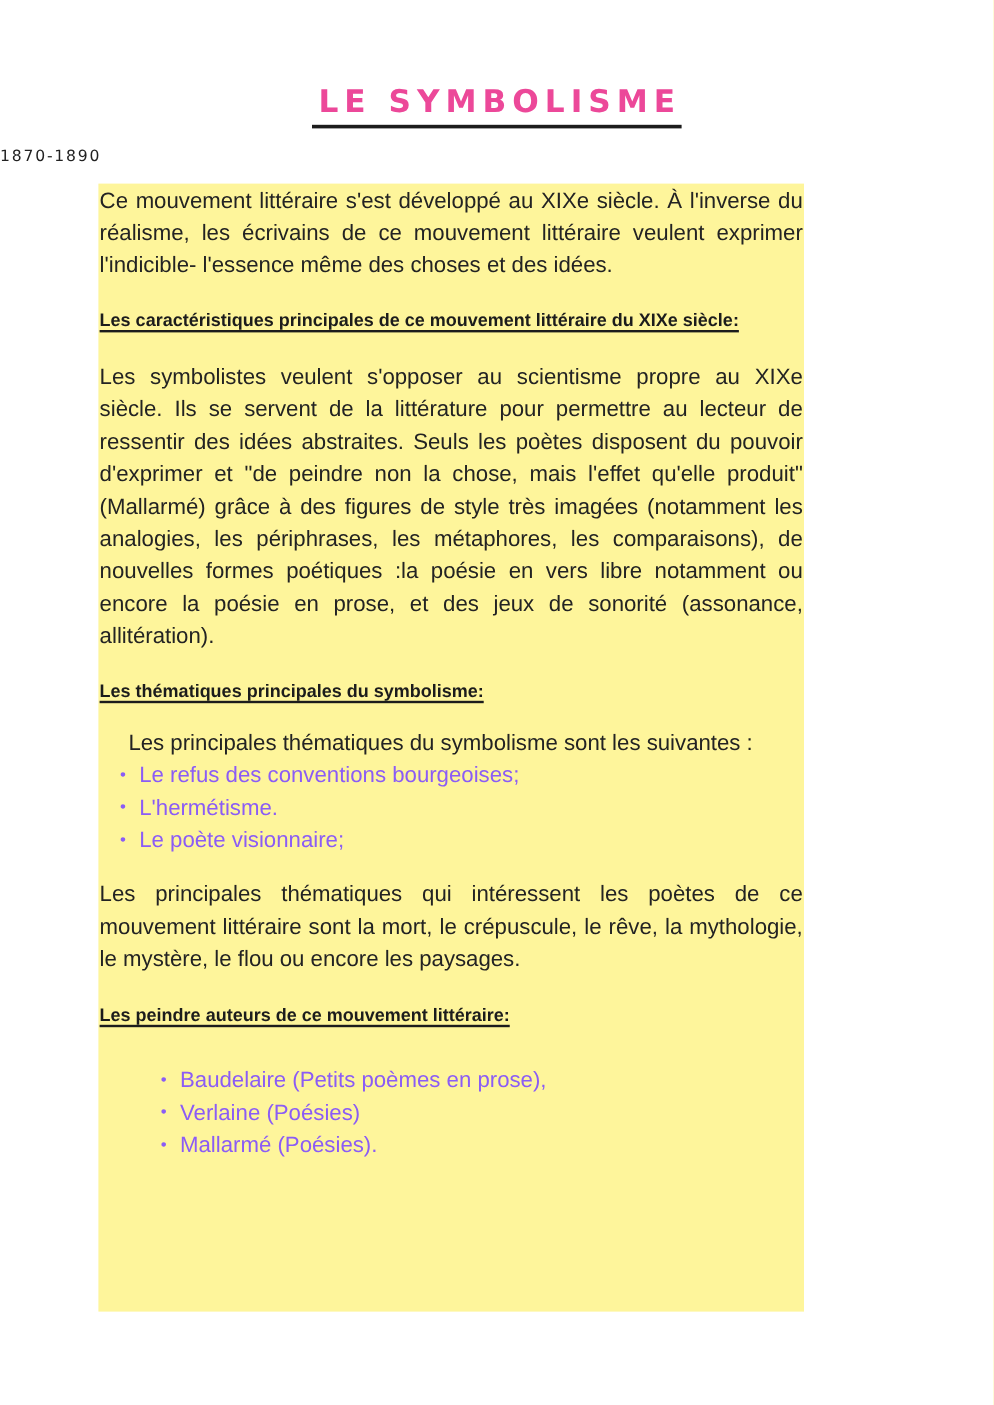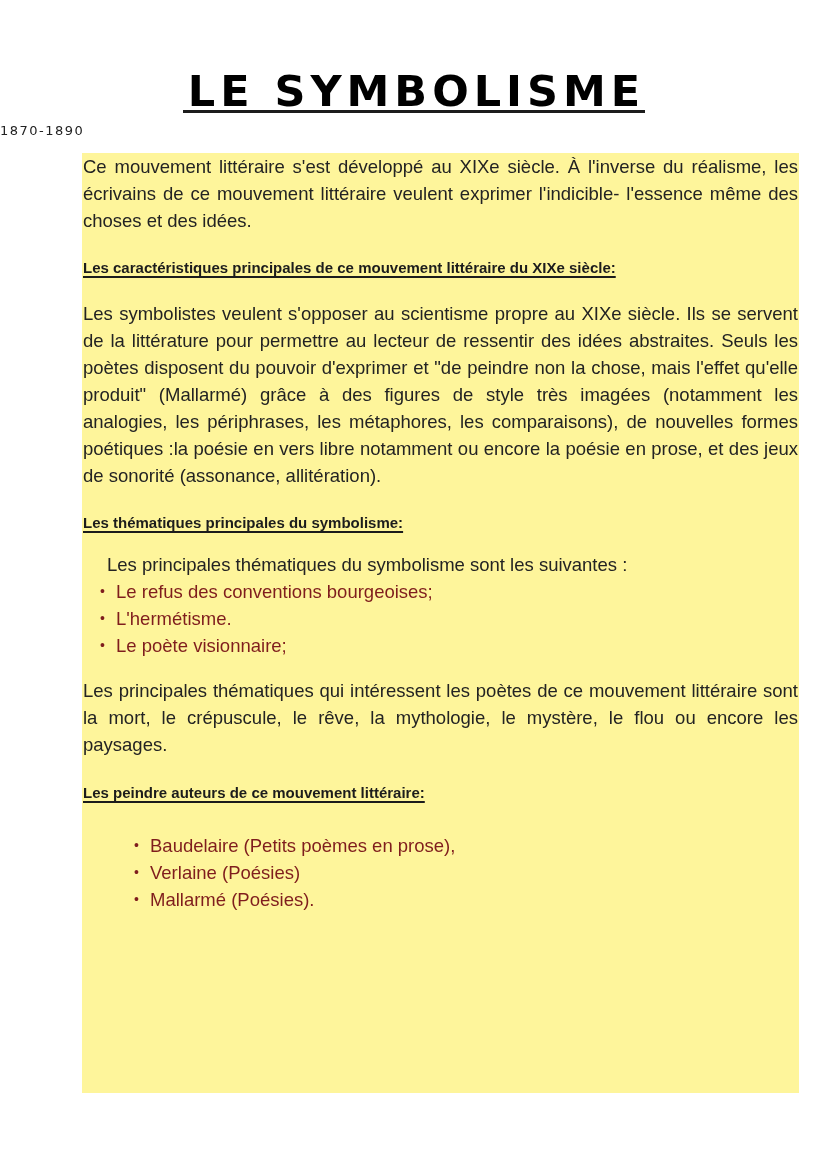--- a/index.html
+++ b/index.html
@@ -6,55 +6,55 @@
     body {
       width: 828px; height: 1171px; background: #ffffff;
       position: relative; overflow: hidden;
       font-family: "Liberation Sans", "DejaVu Sans", sans-serif;
       color: #1f1f1f;
     }
     .title {
       position: absolute; left: 0; right: 0; top: 66px;
       text-align: center;
       font-family: "DejaVu Sans", sans-serif;
-      font-weight: bold; font-size: 43px; letter-spacing: 5px;
-      color: #000000;
+      font-weight: bold; font-size: 26px; letter-spacing: 5px;
+      color: #ec4899;
     }
     .title span {
       display: inline-block;
       border-bottom: 3px solid #1c1c1c;
       padding: 0 0 0 5px; line-height: 38px;
     }
     .dates {
       position: absolute; left: 0; right: 0; top: 123px;
       text-align: left;
       font-family: "DejaVu Sans", sans-serif;
       font-size: 13px; letter-spacing: 1.5px; color: #222;
     }
     .box {
       position: absolute; left: 82px; top: 153px;
-      width: 717px; height: 940px;
+      width: 588px; height: 940px;
       background: #fef59b;
       box-sizing: border-box;
       padding: 0 1px;
     }
     p, .heading { margin: 0; }
     .para {
       font-size: 18.5px; line-height: 27px;
       text-align: justify; color: #232323;
     }
     .heading {
       font-weight: bold; font-size: 15px; line-height: 29px;
       text-decoration: underline; text-decoration-thickness: 2px;
       text-underline-offset: 3px;
       text-align: justify; color: #1c1c1c;
     }
     ul { margin: 0; padding: 0; list-style: none; }
     li {
-      font-size: 18.5px; line-height: 27px; color: #7f1d1d;
+      font-size: 18.5px; line-height: 27px; color: #8b5cf6;
       padding-left: 33px; position: relative;
     }
     li::before {
       content: "•"; position: absolute; left: 17px; top: 0;
       font-size: 14px;
     }
   </style>
 </head>
 <body>
 

